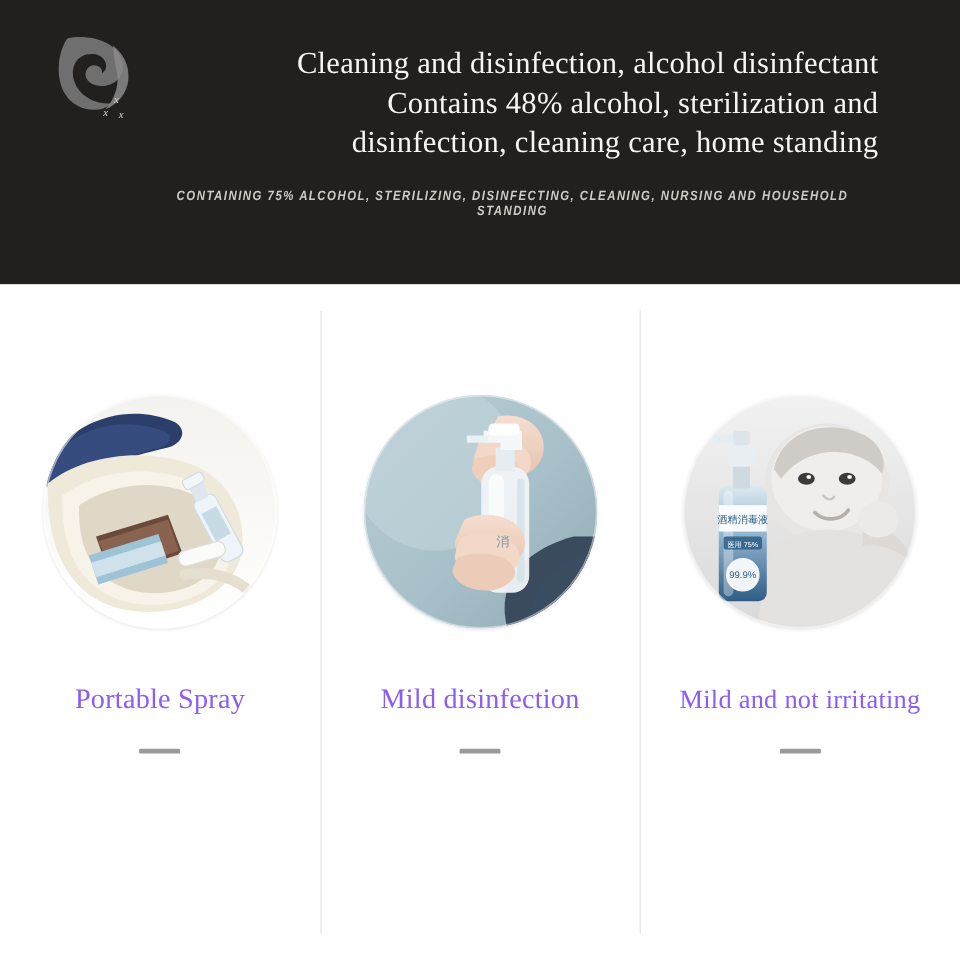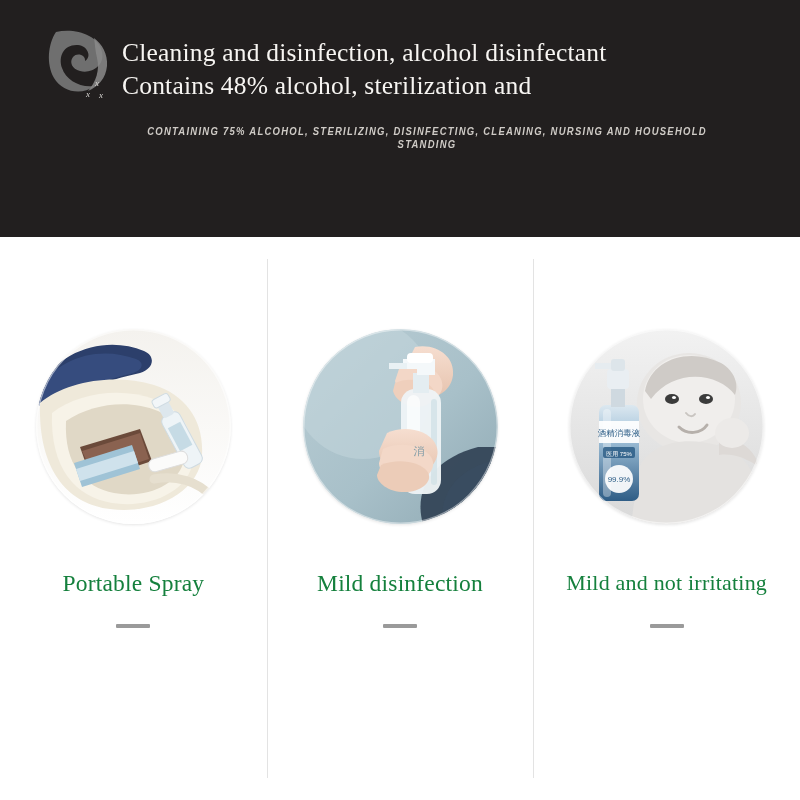--- a/index.html
+++ b/index.html
@@ -38,21 +38,21 @@
     top: 36px;
     right: 30px;
   }
   .headline {
     color: #f7f5f2;
     font-family: "Liberation Serif", serif;
     font-size: 25.5px;
     line-height: 33px;
     letter-spacing: 0.2px;
     font-weight: 400;
-    text-align: left;
+    text-align: right;
     padding-right: 38px;
   }
   .headline .ln { display: block; white-space: nowrap; }
   .subline {
     margin-top: 22px;
     color: #cfcbc6;
     font-family: "Liberation Sans", sans-serif;
     font-size: 9.5px;
     letter-spacing: 1.25px;
     text-align: center;
@@ -97,21 +97,21 @@
     border-radius: 50%;
     overflow: hidden;
     position: relative;
     box-shadow: 0 1px 3px rgba(0,0,0,0.10);
   }
   .thumb svg, .thumb .art { display: block; width: 100%; height: 100%; }
 
   .caption {
     margin-top: 44px;
     text-align: center;
-    color: #15803d;
+    color: #8b5cf6;
     font-family: "Liberation Serif", serif;
     font-size: 23.5px;
     line-height: 30px;
     letter-spacing: 0.2px;
     padding: 0 14px;
   }
   .col-3 .caption { font-size: 22px; }
 
   .rule-wrap {
     margin-top: 26px;
@@ -144,20 +144,21 @@
           <text x="50" y="75">x</text>
           <text x="63" y="76">x</text>
         </g>
       </svg>
     </div>
 
     <div class="banner-text">
       <div class="headline">
         <span class="ln">Cleaning and disinfection, alcohol disinfectant</span>
         <span class="ln">Contains 48% alcohol, sterilization and</span>
+        <span class="ln">disinfection, cleaning care, home standing</span>
       </div>
       <div class="subline">CONTAINING 75% ALCOHOL, STERILIZING, DISINFECTING, CLEANING, NURSING AND HOUSEHOLD STANDING</div>
     </div>
   </div>
 
   <div class="features">
 
     <div class="col col-1">
       <div class="thumb-wrap">
         <div class="thumb">

